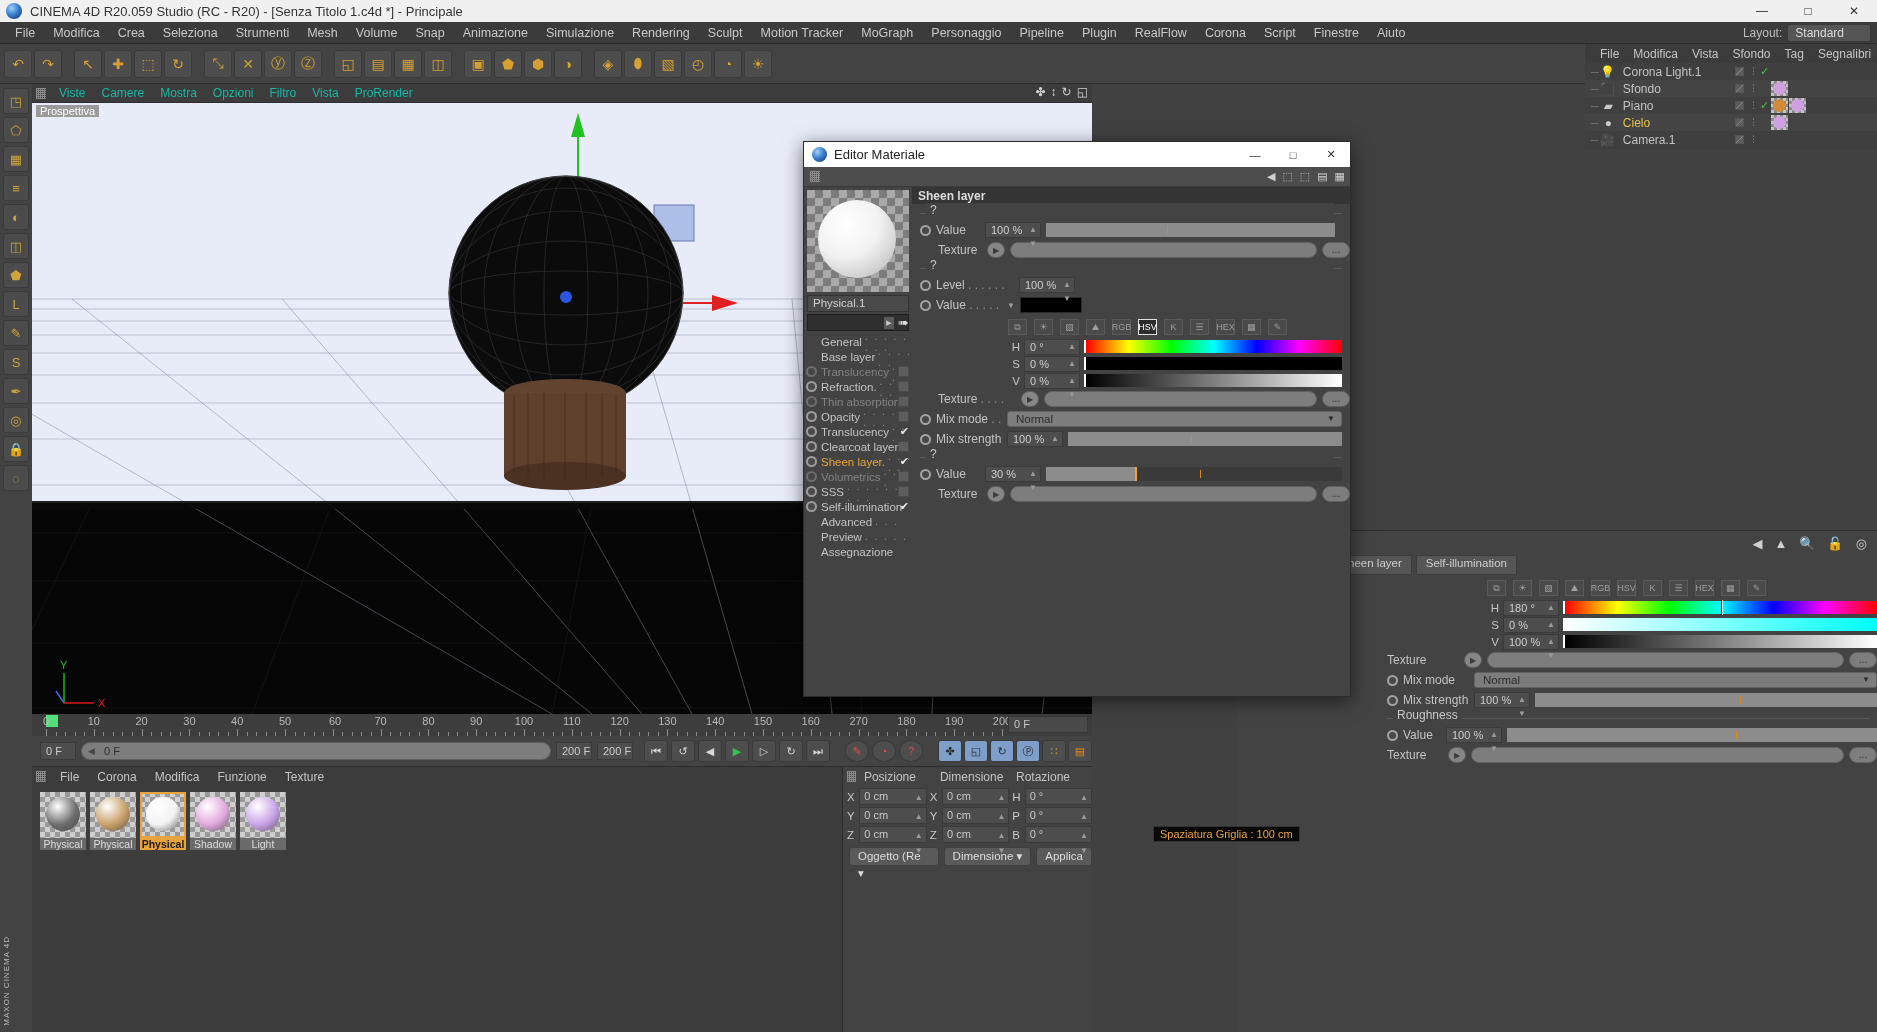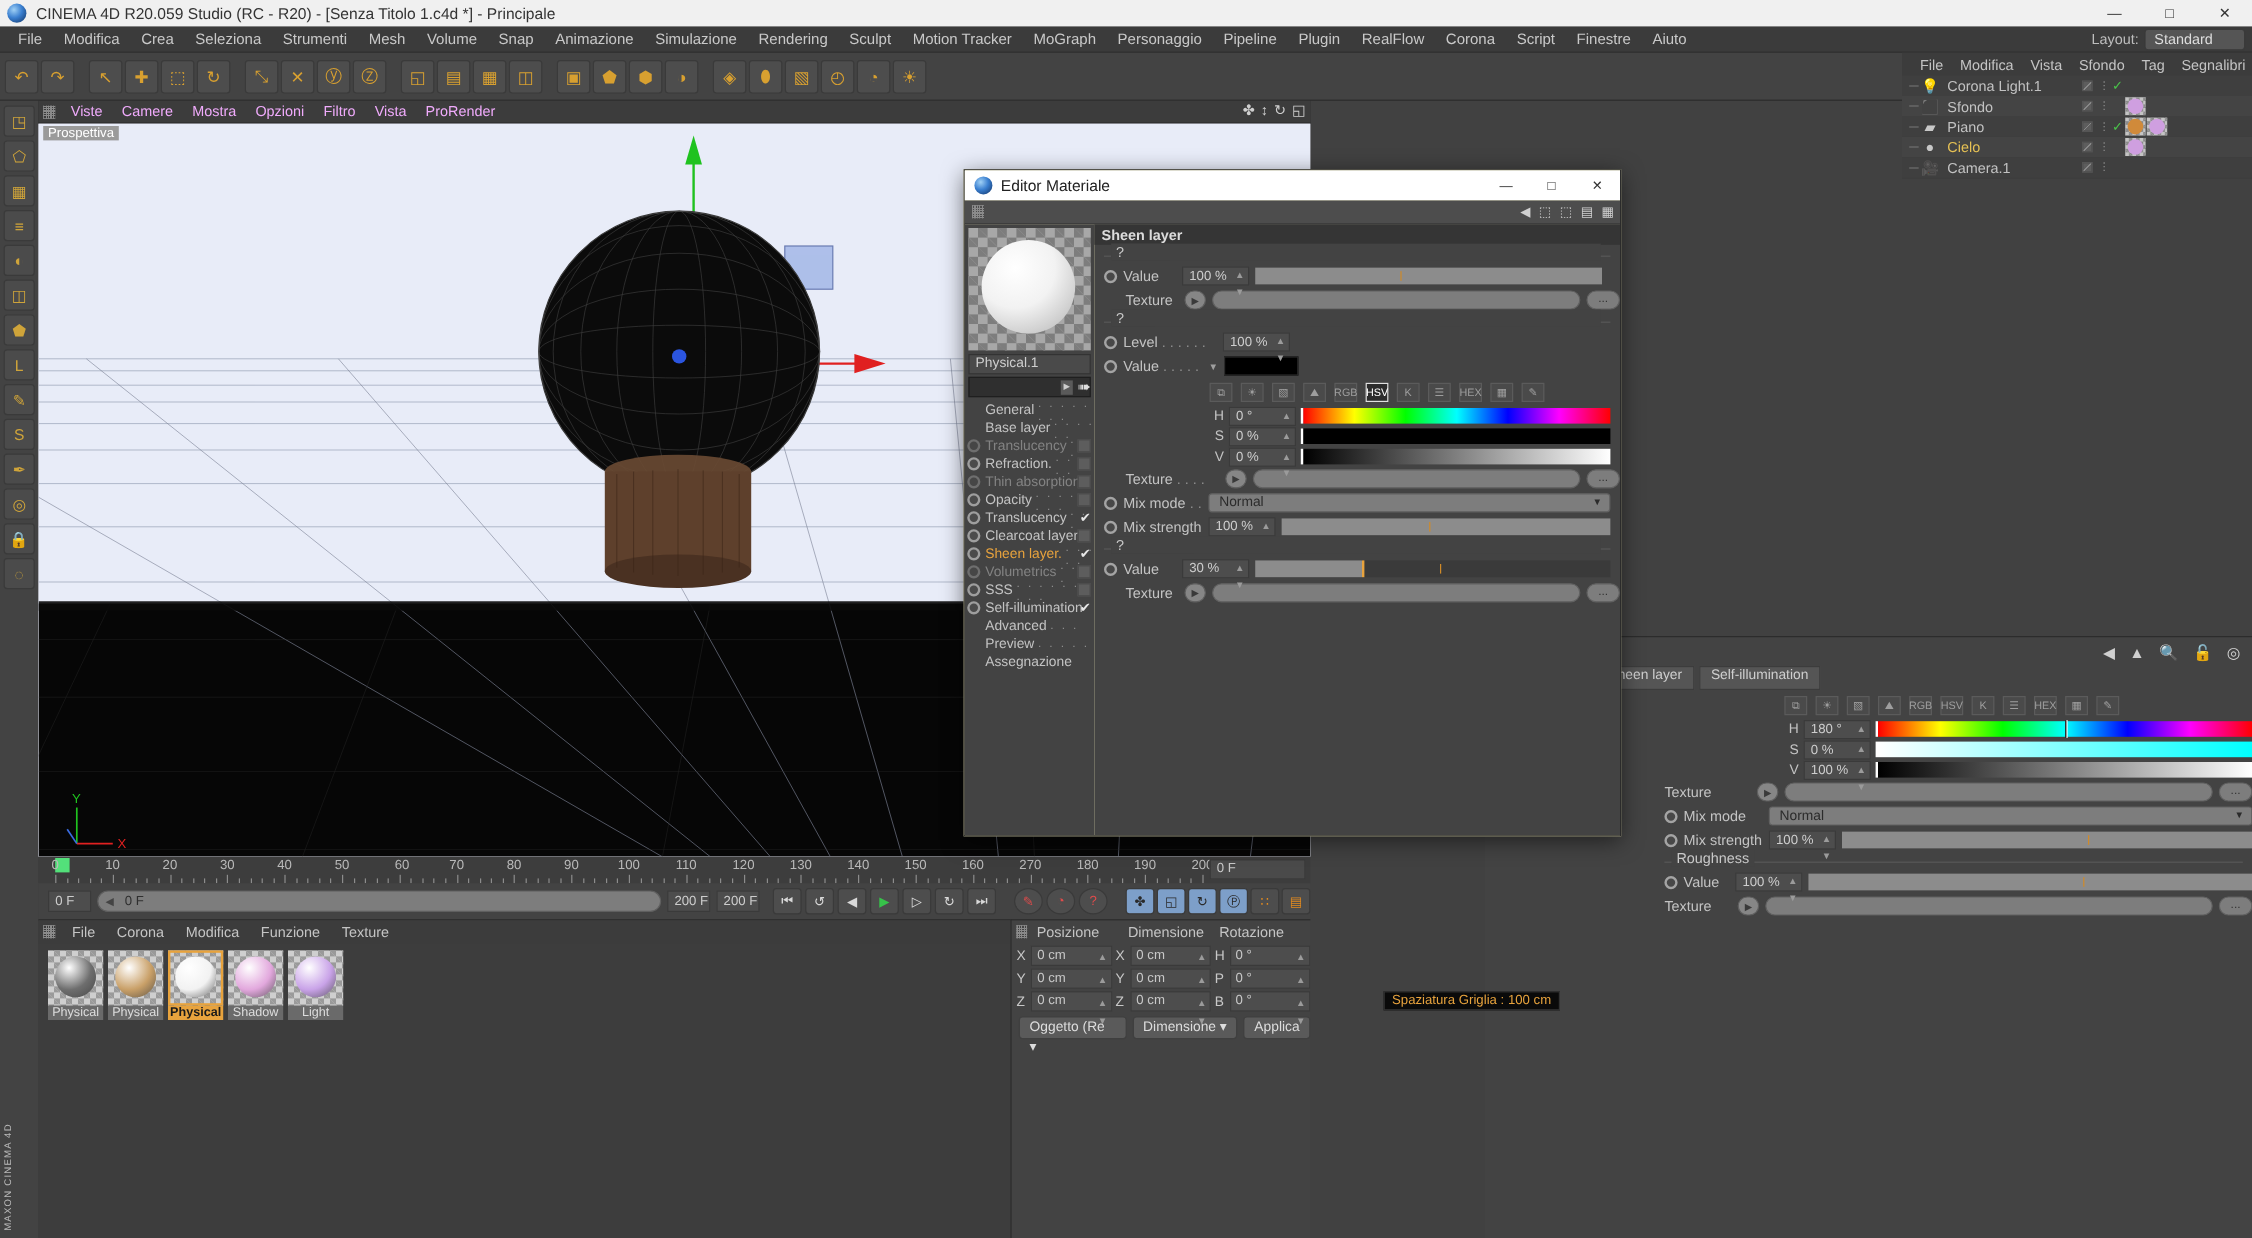--- a/index.html
+++ b/index.html
@@ -48,21 +48,21 @@
     color:#bbb; letter-spacing:1px; text-align:center; }
 
   
   #viewportWrap { position:absolute; left:32px; top:84px; width:1060px; height:630px;
     background:#2b2b2b; }
   #vpmenu { height:19px; background:#3c3c3c; display:flex; align-items:center;
     padding-left:4px; border-bottom:1px solid #2d2d2d; }
   #vpmenu .dots { width:10px; height:11px; margin-right:5px;
     background-image:repeating-linear-gradient(0deg,#8a8a8a 0 1px,transparent 1px 2px),
                      repeating-linear-gradient(90deg,#8a8a8a 0 1px,transparent 1px 2px); }
-  #vpmenu .mi { padding:0 8px; font-size:12px; color:#f0abfc; }
+  #vpmenu .mi { padding:0 8px; font-size:12px; color:#14b8a6; }
   #vpicons { position:absolute; right:4px; top:1px; display:flex; gap:5px;
     color:#cfcfcf; font-size:12px; }
   #viewport { position:absolute; left:0; top:19px; right:0; bottom:0;
     background:#e8ecf8; overflow:hidden; }
   #vplabel { position:absolute; left:4px; top:2px; background:#9a9a9a; color:#fff;
     font-size:11px; padding:0 4px; z-index:9; }
 
   
   #timeline { position:absolute; left:32px; top:714px; width:1060px; height:22px;
     background:#3d3d3d; }
@@ -218,21 +218,21 @@
 
   .cmodebar { display:flex; align-items:center; gap:7px; padding-left:96px;
     height:20px; margin-top:3px; }
   .cmbtn { width:19px; height:16px; border:1px solid #5b5b5b; background:#4a4a4a;
     color:#9e9e9e; font-size:9px; display:flex; align-items:center;
     justify-content:center; }
   .cmbtn.on { background:#2c2c2c; color:#fff; border-color:#e0e0e0; }
 
   
   #matedit { position:absolute; left:803px; top:141px; width:548px; height:556px;
-    background:#fef9c3; border:1px solid #2b2b2b;
+    background:#a3a3a3; border:1px solid #2b2b2b;
     box-shadow:0 4px 18px rgba(0,0,0,.55); }
   #metitle { height:25px; background:#fff; display:flex; align-items:center;
     position:relative; }
   #metitle .logo { width:15px; height:15px; border-radius:50%;
     background:radial-gradient(circle at 35% 32%,#9fd0f5 0%,#3a7fd0 45%,#0d2e5e 100%);
     margin:0 7px 0 8px; }
   #metitle .t { color:#222; font-size:13px; }
   #mewin { position:absolute; right:0; top:0; height:25px; display:flex; }
   #mewin div { width:38px; height:25px; display:flex; align-items:center;
     justify-content:center; color:#333; font-size:11px; }

